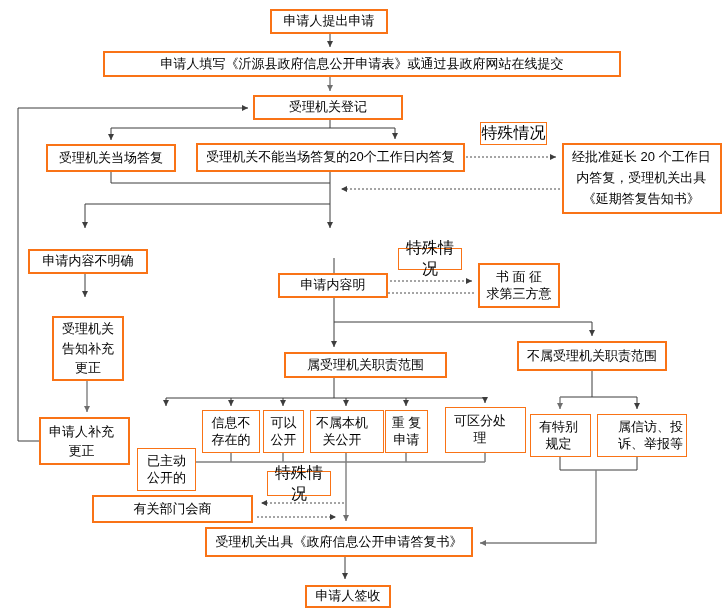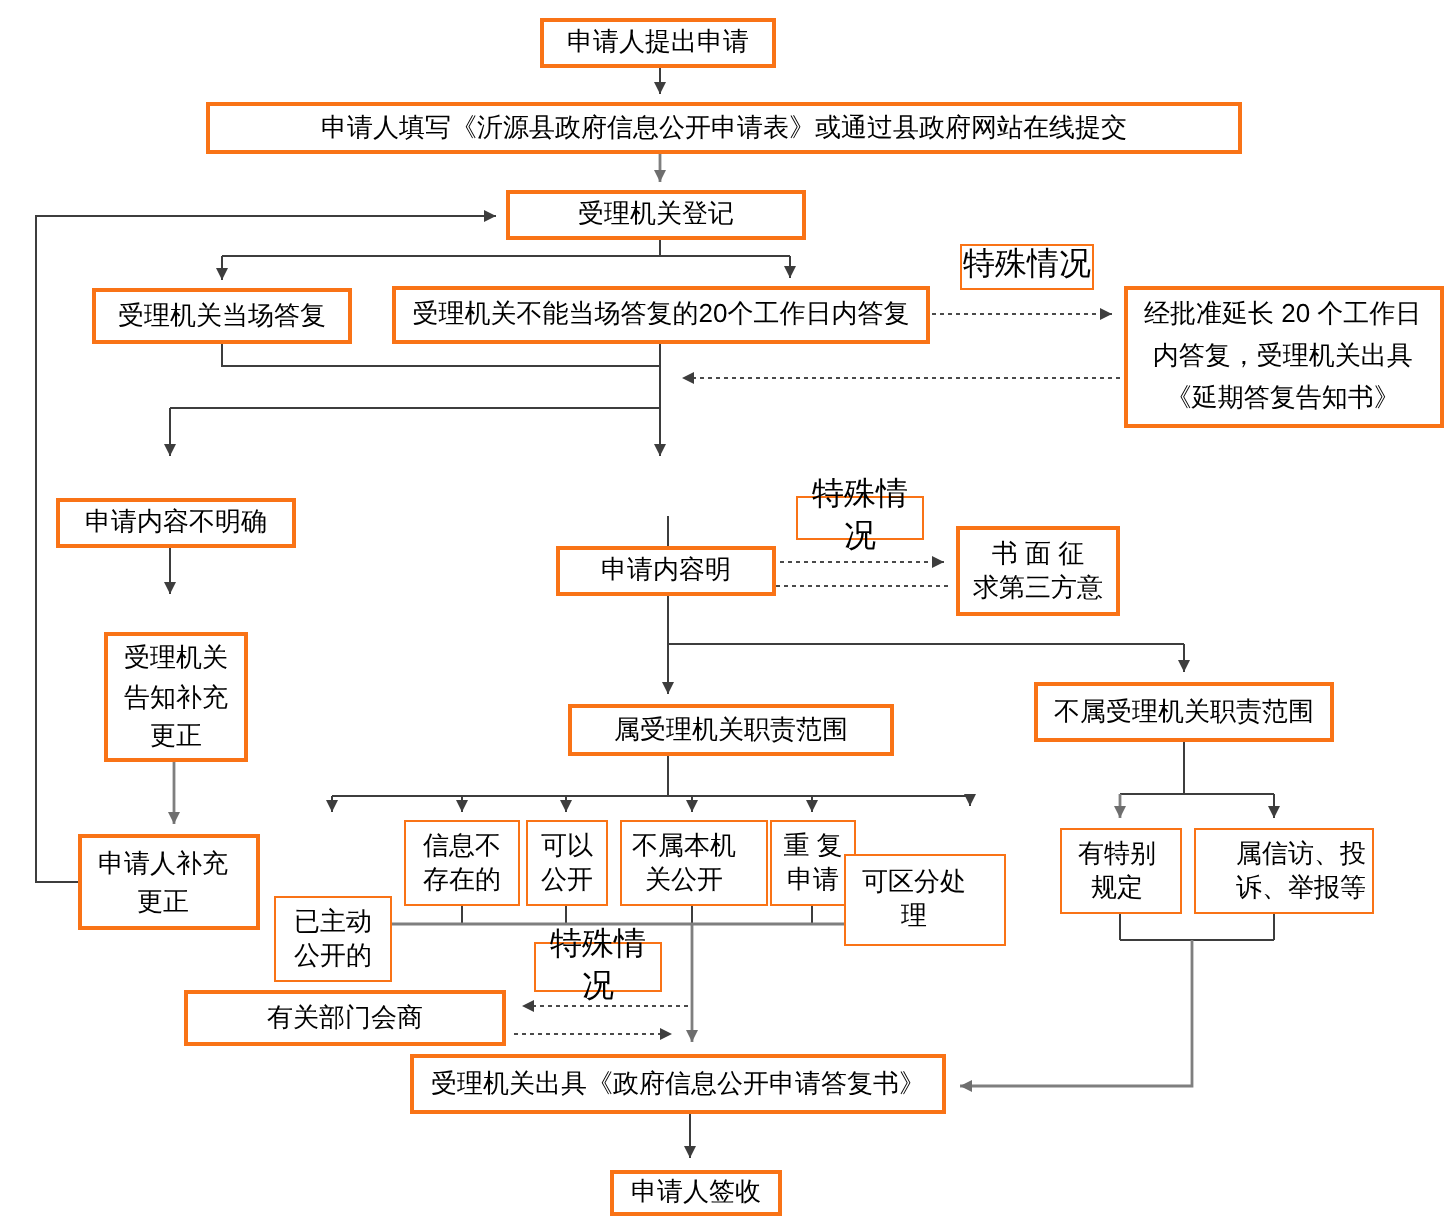--- a/index.html
+++ b/index.html
@@ -26,21 +26,21 @@
   #n-third-party{left:478px;top:263px;width:82px;height:45px;}
   #n-notify-supplement{left:52px;top:316px;width:72px;height:65px;line-height:1.5;}
   #n-applicant-supplement{left:39px;top:417px;width:91px;height:48px;line-height:1.5;}
   #n-within-scope{left:260px;top:352px;width:163px;height:26px;margin-left:24px;}
   #n-outside-scope{left:517px;top:341px;width:150px;height:30px;}
   #n-already-public{left:137px;top:410px;width:59px;height:43px;margin-top:38px;}
   #n-not-exist{left:202px;top:410px;width:58px;height:43px;}
   #n-can-public{left:263px;top:410px;width:41px;height:43px;}
   #n-not-this-organ{left:310px;top:410px;width:74px;height:43px;padding-left:5px;}
   #n-repeat-apply{left:385px;top:410px;width:43px;height:43px;}
-  #n-distinguishable{left:422px;top:407px;width:81px;height:46px;margin-top:20px;}
+  #n-distinguishable{left:445px;top:407px;width:81px;height:46px;}
   #n-special-rules{left:530px;top:414px;width:61px;height:43px;}
   #n-petition{left:597px;top:414px;width:90px;height:43px;padding-left:20px;}
   #n-sc-bottom{left:267px;top:471px;width:64px;height:25px;}
   #n-consult{left:92px;top:495px;width:161px;height:28px;}
   #n-reply-doc{left:205px;top:527px;width:268px;height:30px;}
   #n-sign-receipt{left:305px;top:585px;width:86px;height:23px;}
   .s{stroke:#3d3d3d;stroke-width:1;fill:none;}
   .g{stroke:#7f7f7f;stroke-width:1.4;fill:none;}
   .d{stroke:#4a4a4a;stroke-width:1;fill:none;stroke-dasharray:2 2;}
 </style>

